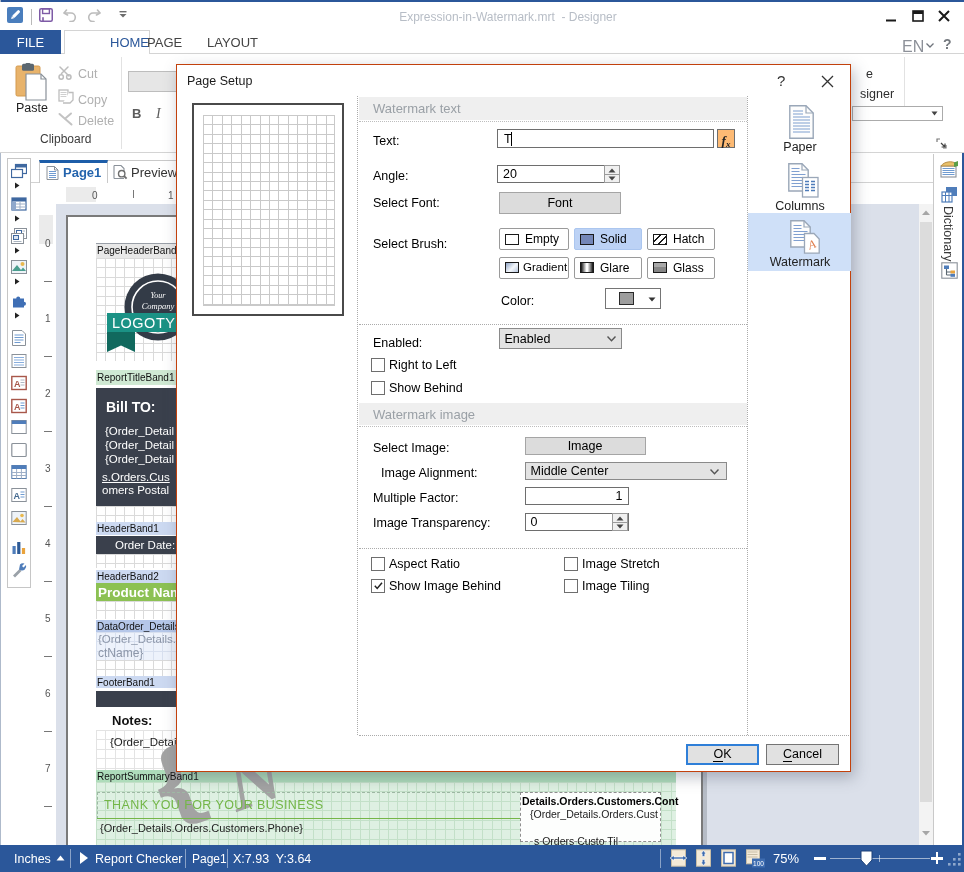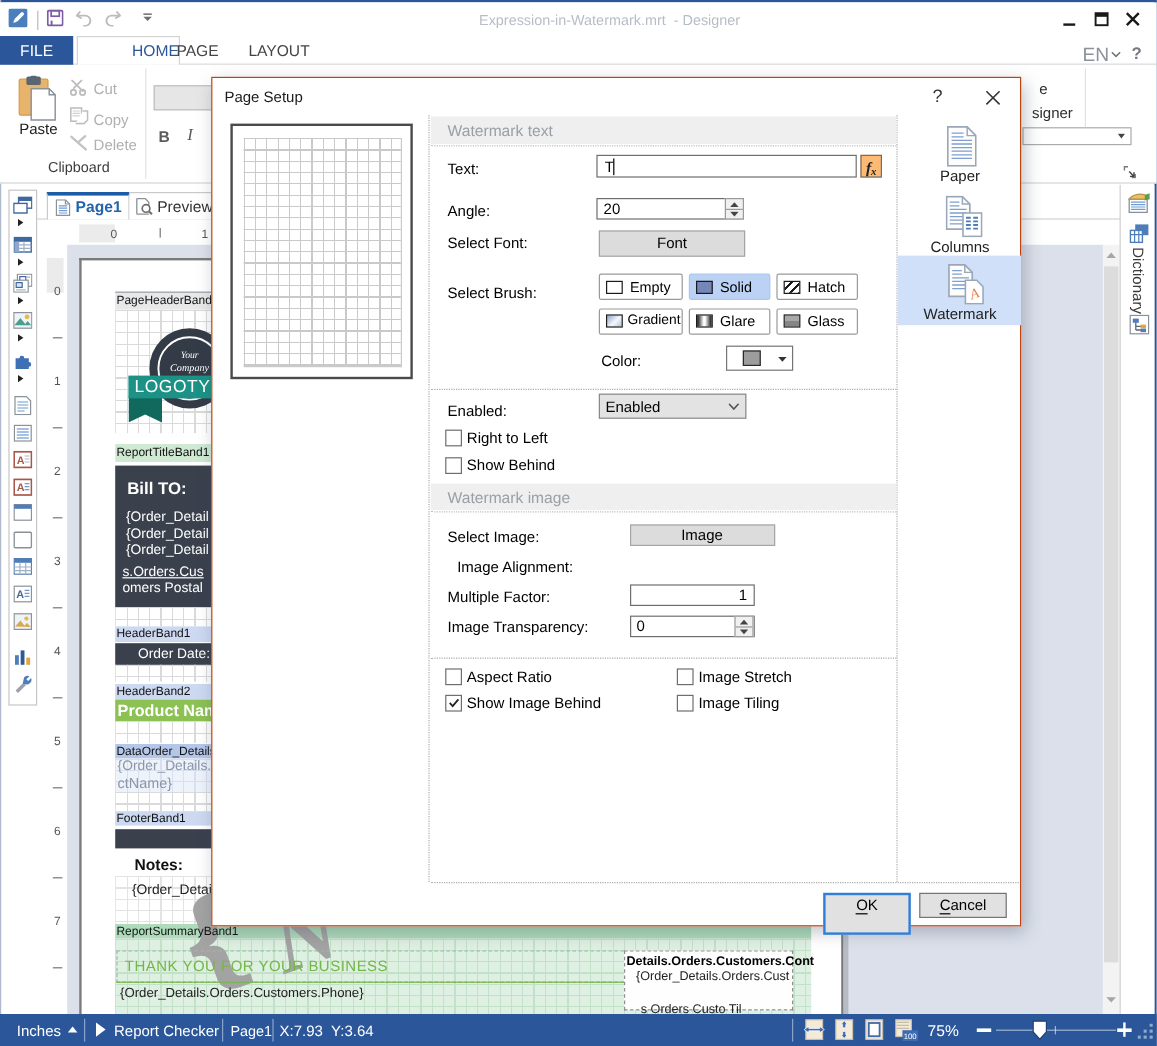--- a/index.html
+++ b/index.html
@@ -438,20 +438,26 @@
   <div class="abs" style="left:194px;top:293px;width:14px;height:14px;background:#fff;border:1px solid #6e6e6e;box-sizing:border-box;"></div>
   <div class="txt" style="left:212px;top:293px;font-size:12.5px;color:#000;">Right to Left</div>
   <div class="abs" style="left:194px;top:316px;width:14px;height:14px;background:#fff;border:1px solid #6e6e6e;box-sizing:border-box;"></div>
   <div class="txt" style="left:212px;top:316px;font-size:12.5px;color:#000;">Show Behind</div>
 
   <div class="abs" style="left:182px;top:338px;width:388px;height:22px;background:#efefef;"></div>
   <div class="txt" style="left:196px;top:342px;font-size:13px;color:#9aa0a6;">Watermark image</div>
   <div class="txt" style="left:196px;top:376px;font-size:12.5px;color:#000;">Select Image:</div>
   <div class="abs" style="left:347.5px;top:372px;width:121px;height:18px;background:#dcdcdc;border:1px solid #a5a5a5;box-sizing:border-box;text-align:center;font-size:12.5px;color:#000;line-height:16px;">Image</div>
   <div class="txt" style="left:204px;top:401px;font-size:12.5px;color:#000;">Image Alignment:</div>
+  <div class="abs" style="left:347.5px;top:397px;width:202px;height:18px;background:#e3e3e3;border:1px solid #8a8a8a;box-sizing:border-box;">
+    <div class="txt" style="left:5px;top:1px;font-size:12.5px;color:#000;">Middle Center</div>
+    <svg class="abs" style="left:184px;top:6px;" width="9" height="6" viewBox="0 0 9 6">
+        <path d="M0.5 0.5 L4.5 4.8 L8.5 0.5" fill="none" stroke="#555" stroke-width="1.4"></path>
+      </svg>
+  </div>
   <div class="txt" style="left:196px;top:426px;font-size:12.5px;color:#000;">Multiple Factor:</div>
   <div class="abs" style="left:347.5px;top:422px;width:104px;height:18px;background:#fff;border:1px solid #6e6e6e;box-sizing:border-box;text-align:right;">
     <div class="txt" style="right:5px;top:1px;font-size:12.5px;color:#000;">1</div>
   </div>
   <div class="txt" style="left:196px;top:451px;font-size:12.5px;color:#000;">Image Transparency:</div>
   <div class="abs" style="left:347.5px;top:448px;width:104px;height:18px;background:#fff;border:1px solid #6e6e6e;box-sizing:border-box;">
     <div class="txt" style="left:5px;top:1px;font-size:12.5px;color:#000;">0</div>
   </div>
   <div class="abs" style="left:435px;top:448px;width:16px;height:18px;border:1px solid #9a9a9a;box-sizing:border-box;background:#f0f0f0;">
     <svg class="abs" style="left:3px;top:2px;" width="8" height="5" viewBox="0 0 8 5">
@@ -470,21 +476,21 @@
   <div class="abs" style="left:194px;top:514px;width:14px;height:14px;background:#fff;border:1px solid #6e6e6e;box-sizing:border-box;">
     <svg class="abs" style="left:1.5px;top:2px;" width="9" height="8" viewBox="0 0 9 8">
         <path d="M0.8 3.8 L3.2 6.4 L8 0.8" fill="none" stroke="#222" stroke-width="1.5"></path>
       </svg>
   </div>
   <div class="txt" style="left:212px;top:514px;font-size:12.5px;color:#000;">Show Image Behind</div>
   <div class="abs" style="left:386.5px;top:514px;width:14px;height:14px;background:#fff;border:1px solid #6e6e6e;box-sizing:border-box;"></div>
   <div class="txt" style="left:405px;top:514px;font-size:12.5px;color:#000;">Image Tiling</div>
   <div class="abs" style="left:182px;top:670px;width:490px;height:1px;border-top:1px dotted #ababab;"></div>
 
-  <div class="abs" style="left:509px;top:679px;width:73px;height:35px;background:#e1e1e1;border:2px solid #2f7fd8;box-sizing:border-box;text-align:center;font-size:12.5px;color:#000;line-height:17px;"><span style="border-bottom:1px solid #000;">O</span>K</div>
+  <div class="abs" style="left:509px;top:679px;width:73px;height:21px;background:#e1e1e1;border:2px solid #2f7fd8;box-sizing:border-box;text-align:center;font-size:12.5px;color:#000;line-height:17px;"><span style="border-bottom:1px solid #000;">O</span>K</div>
   <div class="abs" style="left:589px;top:679px;width:73px;height:21px;background:#e1e1e1;border:1px solid #747474;box-sizing:border-box;text-align:center;font-size:12.5px;color:#000;line-height:19px;"><span style="border-bottom:1px solid #000;">C</span>ancel</div>
 
   <svg class="abs" style="left:612px;top:40px;" width="25" height="34" viewBox="0 0 25 34">
     <path d="M0.8 0.8 H17 L24.2 8 V33.2 H0.8 Z" fill="#fdfdfd" stroke="#9aa7b8" stroke-width="1.4"></path>
     <path d="M17 0.8 V8 H24.2" fill="none" stroke="#9aa7b8" stroke-width="1.2"></path>
     <path d="M4 6 h10 M4 9 h10 M4 12 h17 M4 15 h17 M4 18 h17 M4 21 h17 M4 24 h17 M4 27 h17" stroke="#7f9fd0" stroke-width="1.1"></path>
   </svg>
   <div class="txt" style="left:571px;top:75px;width:104px;text-align:center;font-size:12.5px;color:#222;">Paper</div>
   <svg class="abs" style="left:611px;top:98px;" width="31" height="35" viewBox="0 0 31 35">
     <path d="M0.8 0.8 H14 L20.2 7 V28 H0.8 Z" fill="#fdfdfd" stroke="#9aa7b8" stroke-width="1.4"></path>

